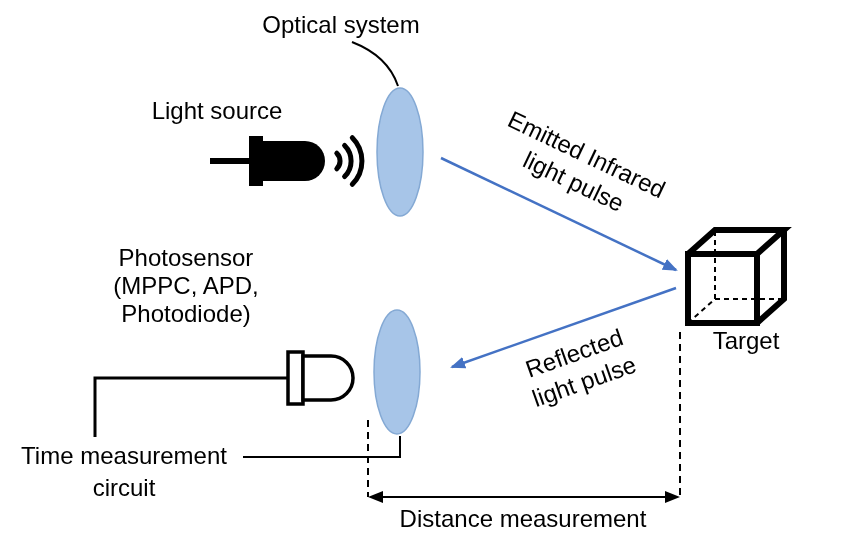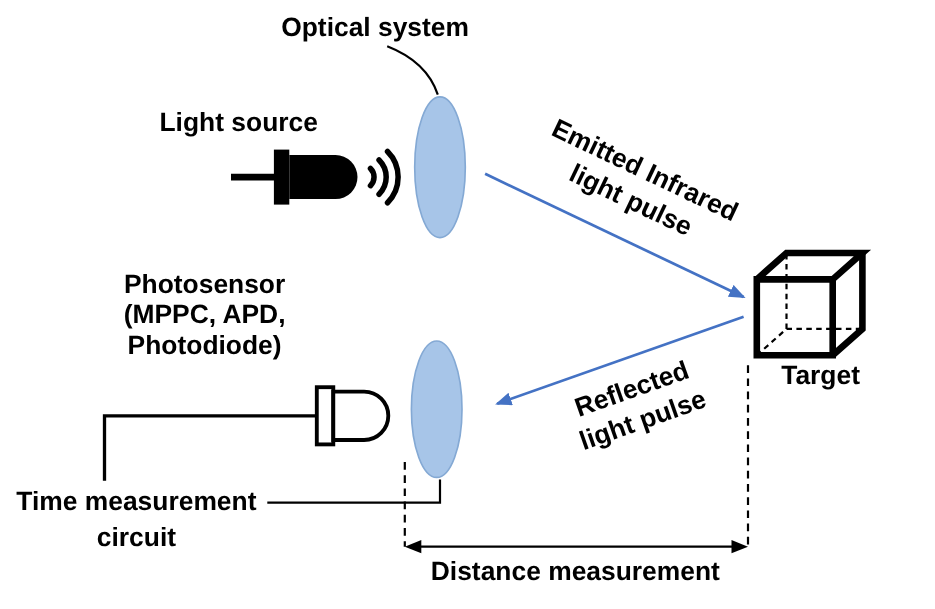--- a/index.html
+++ b/index.html
@@ -3,21 +3,20 @@
 <meta charset="utf-8">
 <style>
   html, body { margin: 0; padding: 0; background: #ffffff; }
   .diagram-container {
     width: 850px;
     height: 554px;
     background: #ffffff;
     position: relative;
     overflow: hidden;
     font-family: "Liberation Sans", sans-serif;
-    font-weight: bold;
   }
   svg text {
     font-family: "Liberation Sans", sans-serif;
     font-size: 24px;
     fill: #000000;
   }
   .solid-ink { stroke: #000000; fill: none; }
 </style>
 </head>
 <body>

